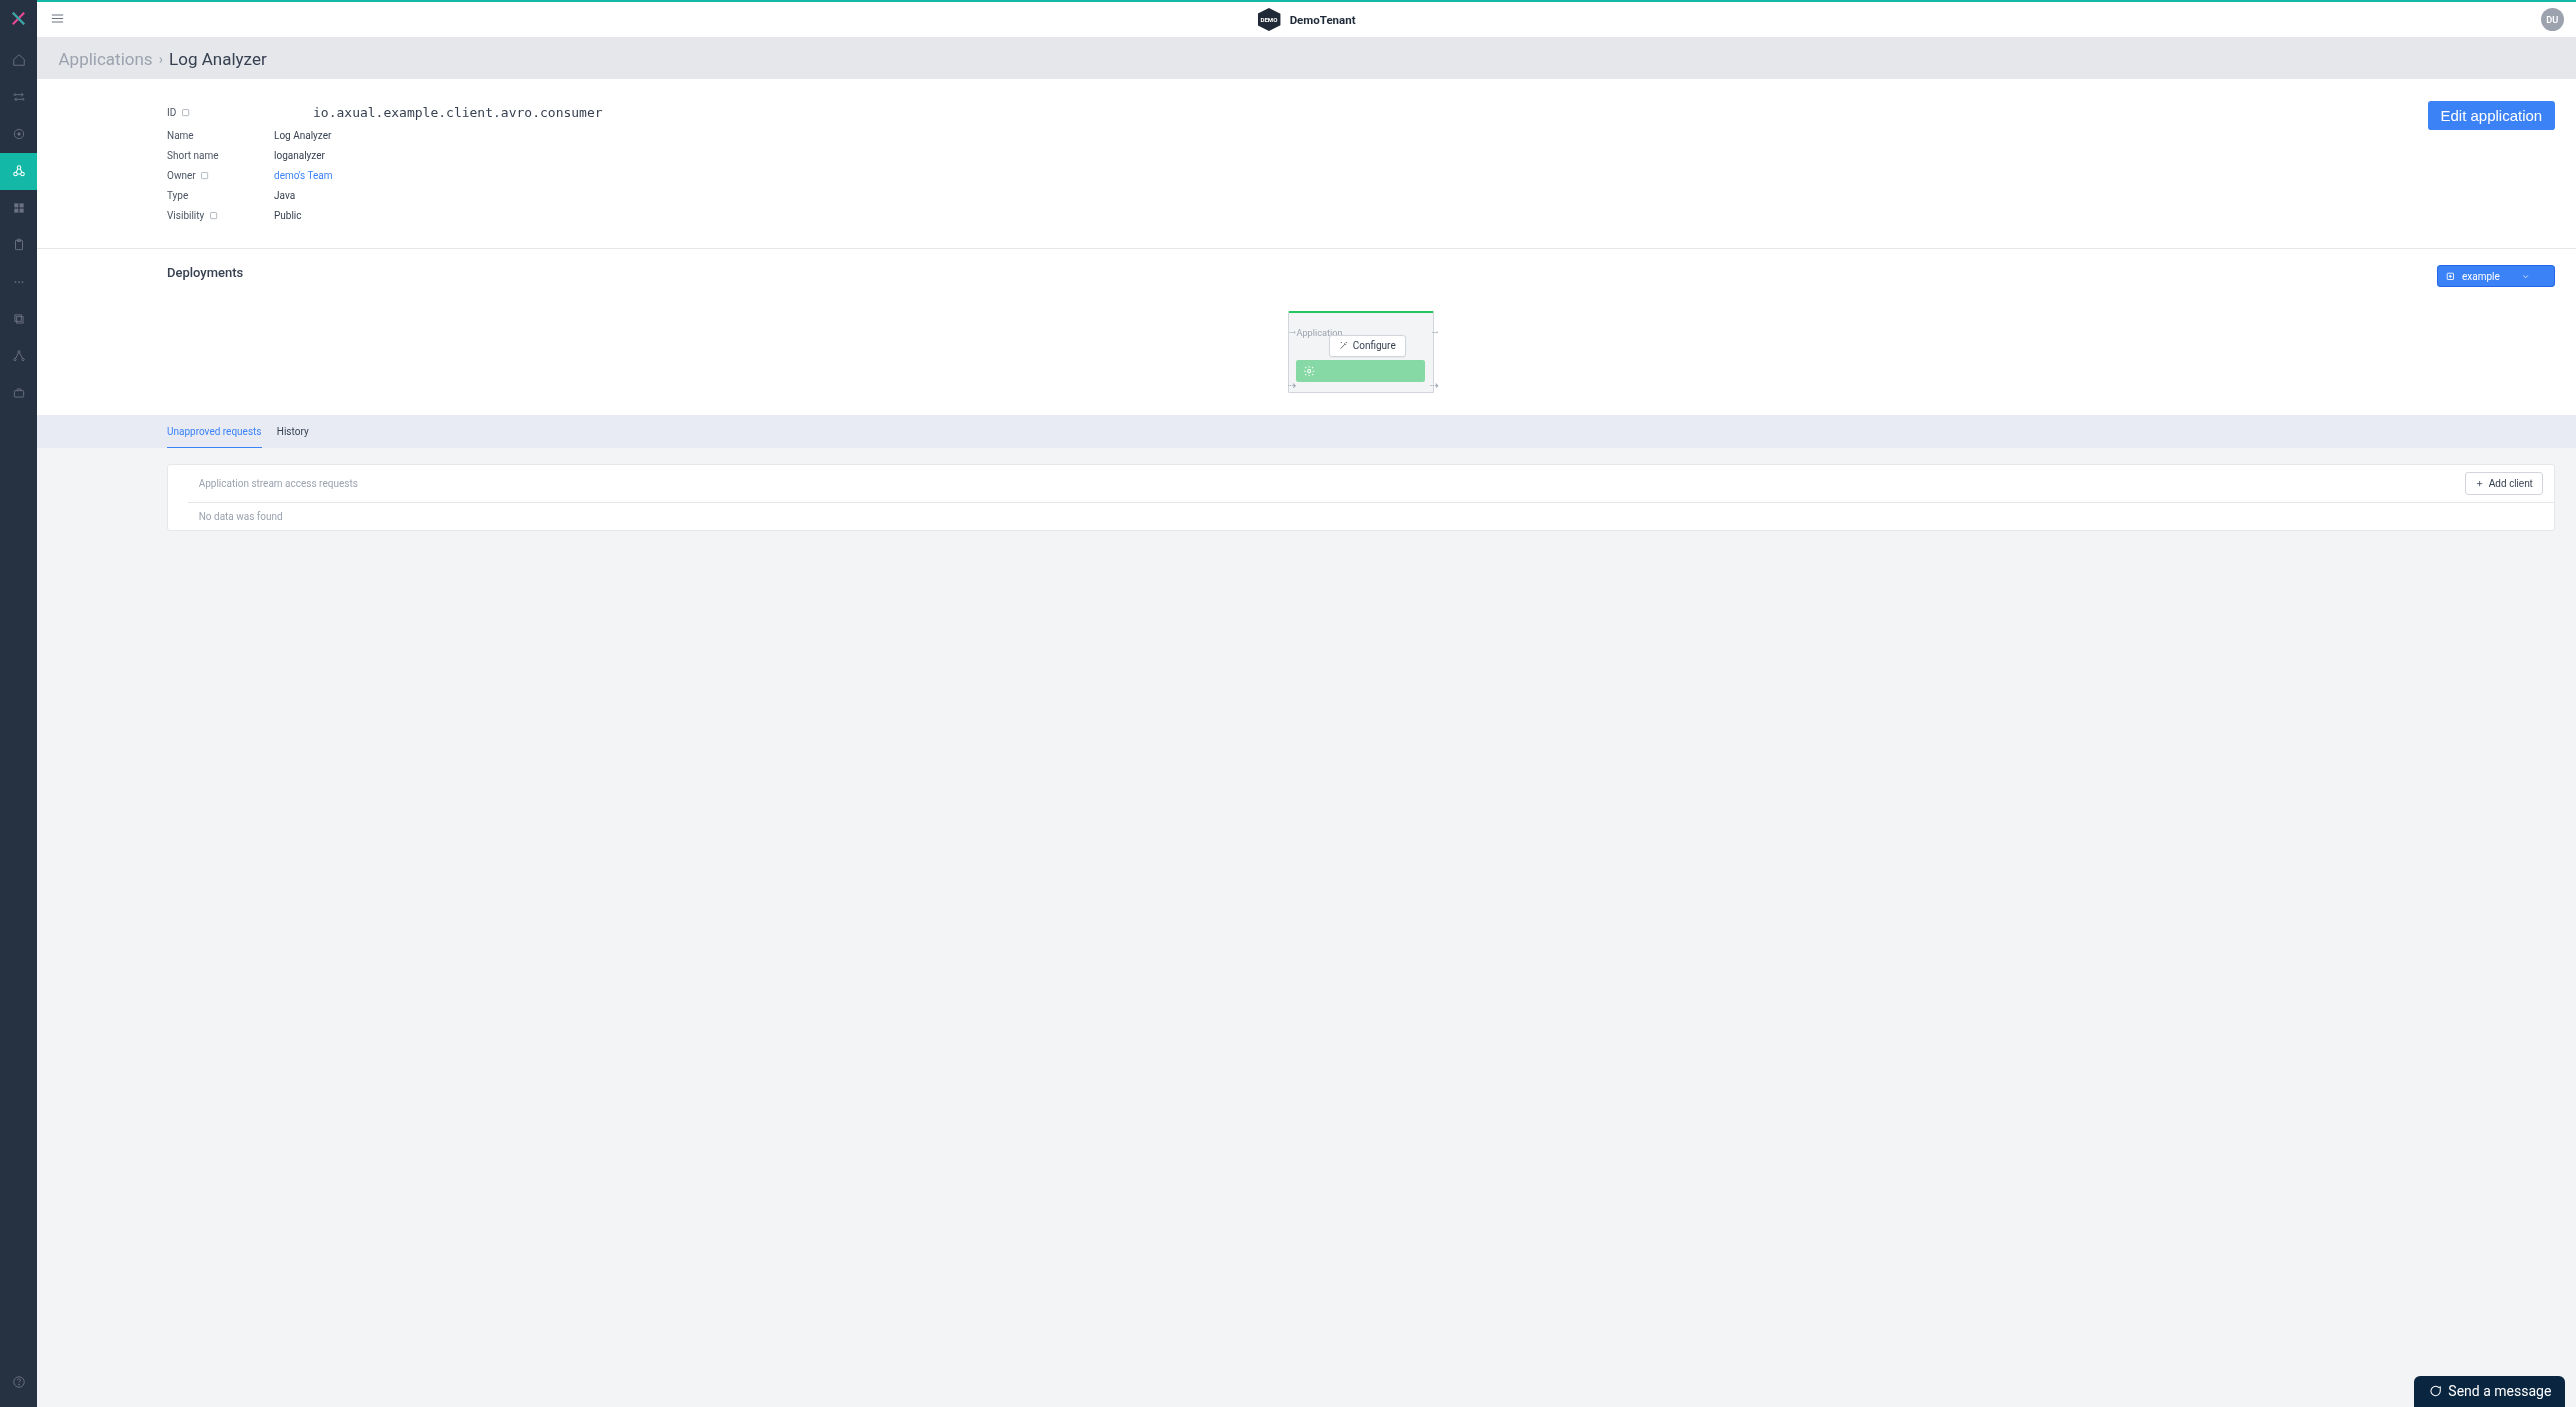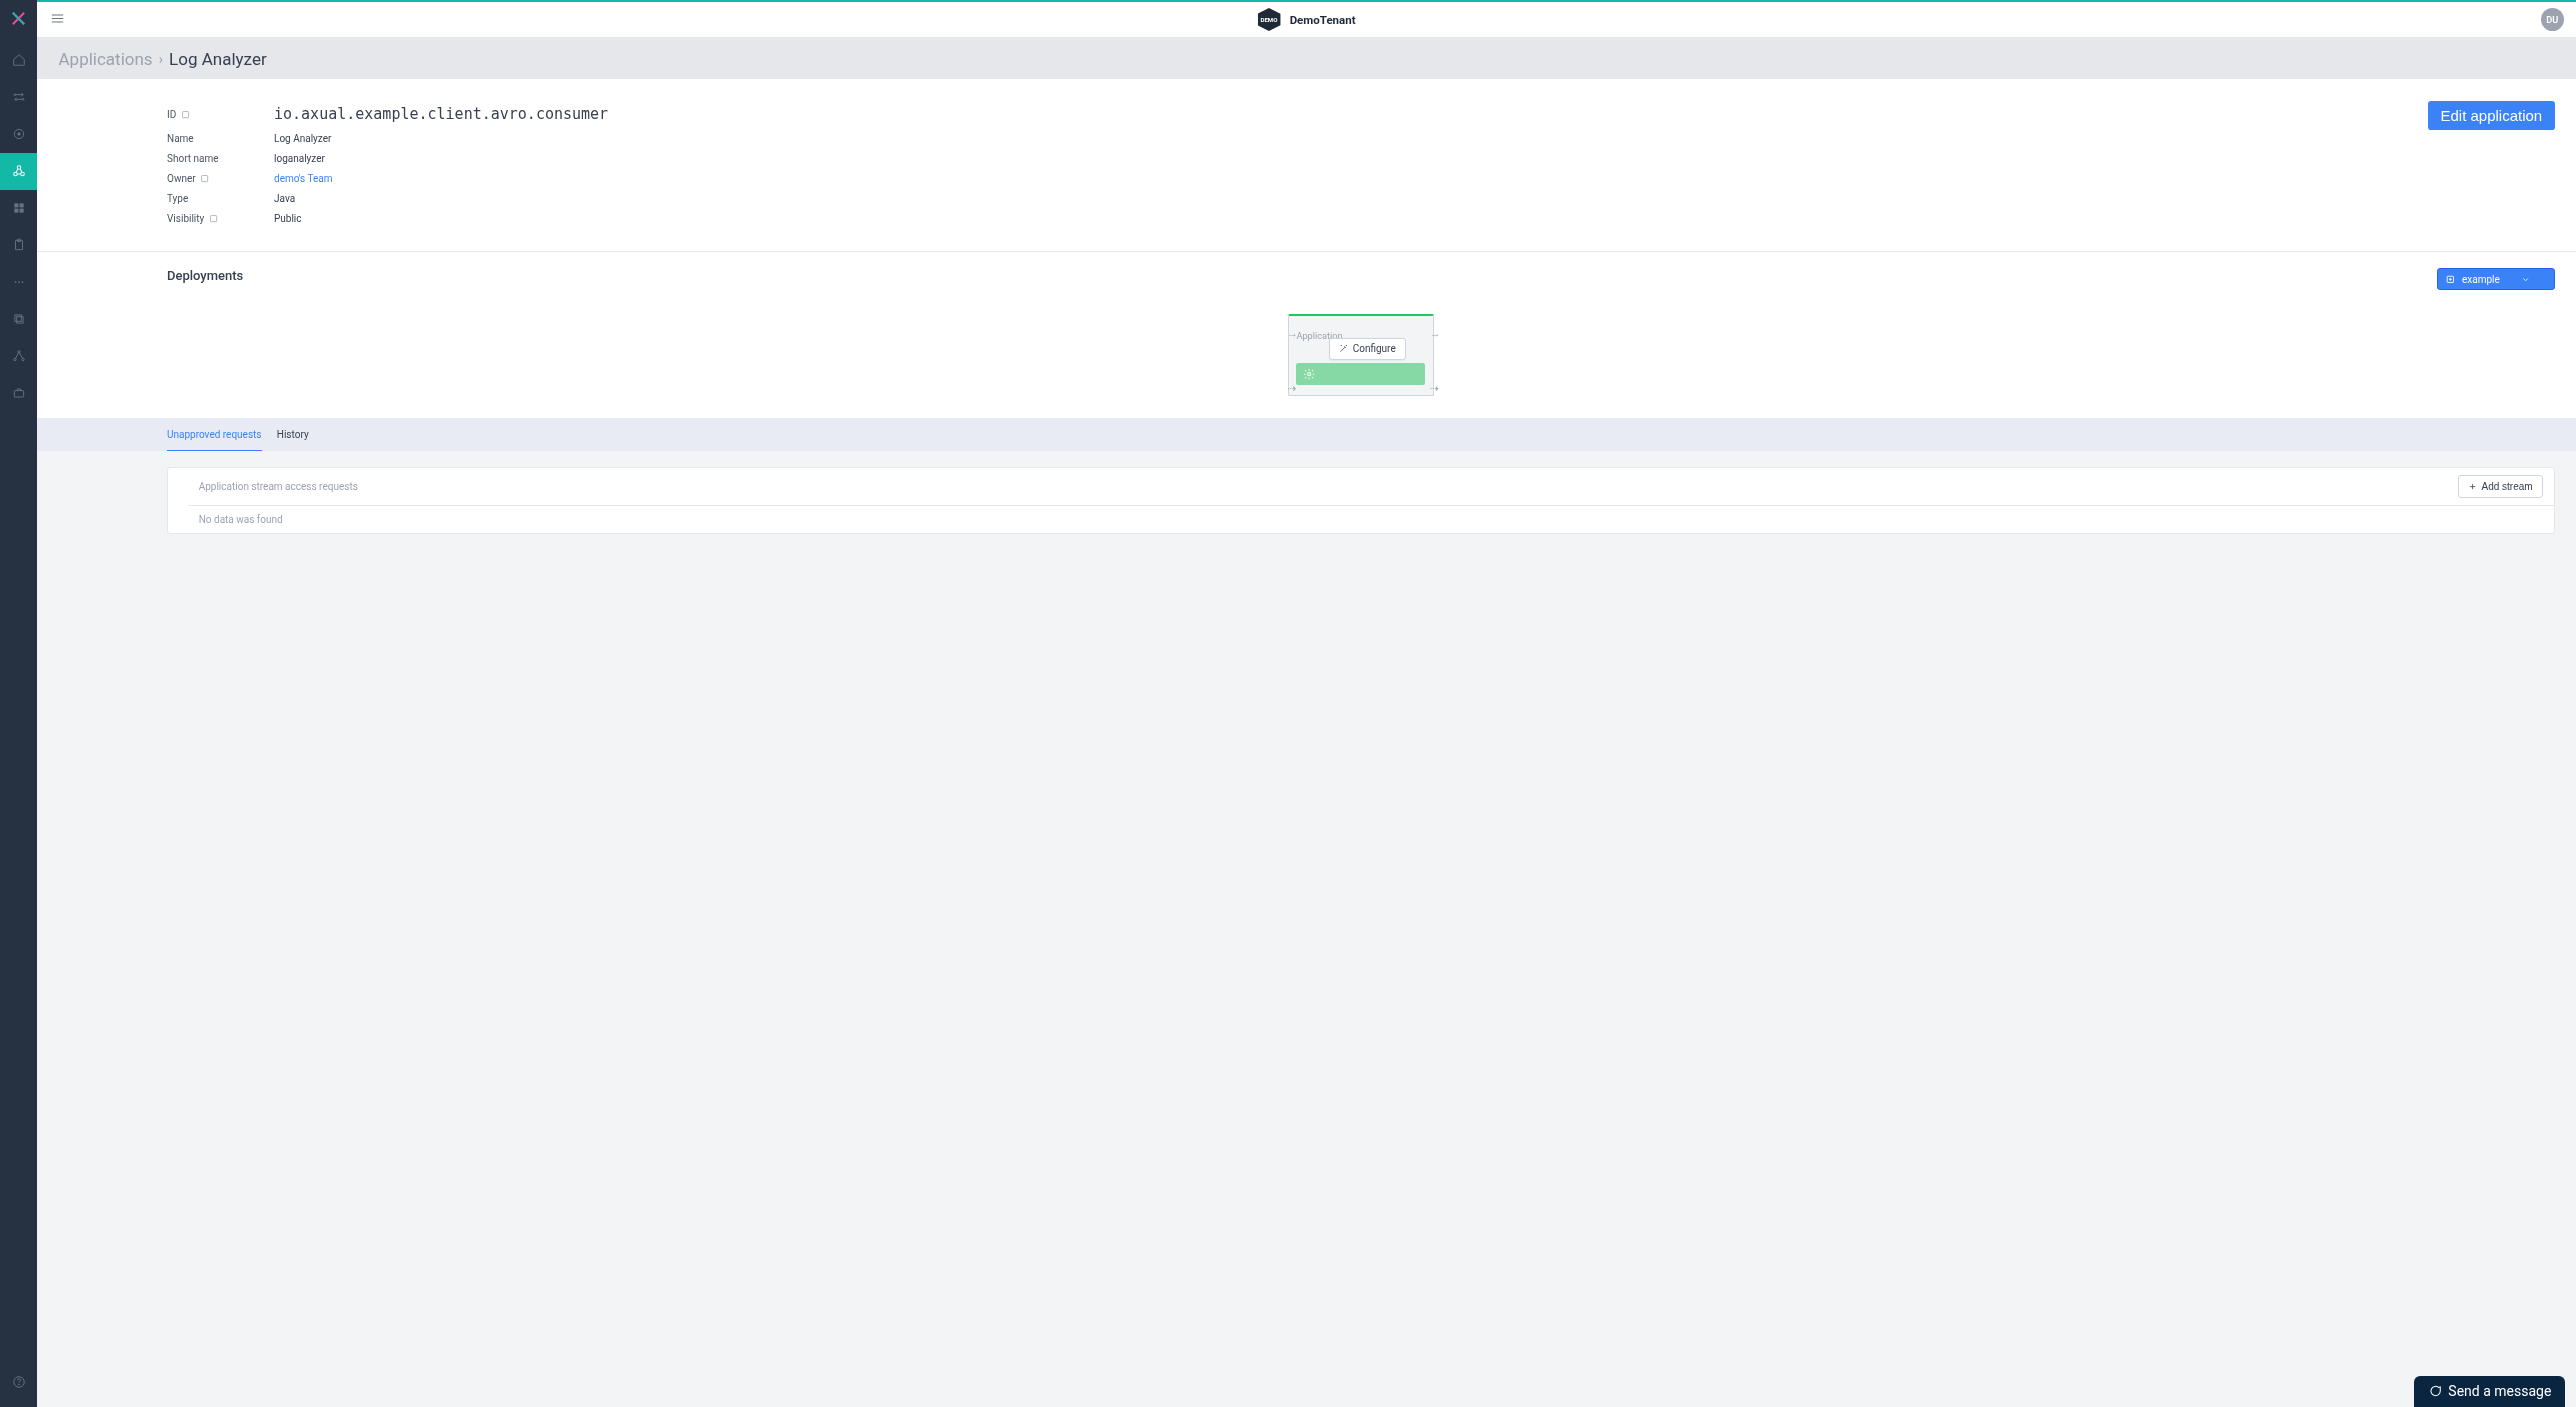--- a/index.html
+++ b/index.html
@@ -112,21 +112,21 @@
 
 .details-section {
   display: flex;
   padding: 0 21.5px 21.5px 130px;
   position: relative;
 }
 .details-table { flex: 1; }
 .detail-row { display: flex; padding: 4.6px 0; font-size: 10px; }
 .detail-label { width: 107px; color: #4b5563; display:flex; align-items:center; gap:4.6px;}
 .detail-value { color: #374151; }
-.detail-value.mono { font-family: ui-monospace, SFMono-Regular, Menlo, monospace; font-size: 15px; }
+.detail-value.mono { font-family: ui-monospace, SFMono-Regular, Menlo, monospace; font-size: 13px; margin-left: 39px; }
 .detail-value a { color: #3b82f6; text-decoration: none; cursor: pointer; }
 .info-icon { width:9.2px; height:9.2px; color:#9ca3af; }
 
 .edit-btn {
   position: absolute;
   right: 21.5px; top: 0;
   background: #3b82f6;
   color: #fff;
   border: none;
   padding: 6.1px 12.3px;
@@ -456,21 +456,21 @@
   </div>
 
   <div class="requests-wrap">
     <div class="req-box">
       <div class="req-header">
         <div class="req-title">Application stream access requests</div>
         <button class="add-req-btn">
           <svg width="9.2" height="9.2" viewBox="0 0 24 24" fill="none" stroke="currentColor" stroke-width="2">
               <path d="M12 5v14M5 12h14"></path>
             </svg>
-          <span>Add stream</span>
+          <span>Add client</span>
         </button>
       </div>
       <div class="req-body">No data was found</div>
     </div>
   </div>
 </div>
 
 <div class="chat-widget">
   <svg width="14" height="14" viewBox="0 0 24 24" fill="none" stroke="currentColor" stroke-width="1.8">
       <path d="M21 12a8 8 0 1 1-3-6.2L21 5v7z"></path>

